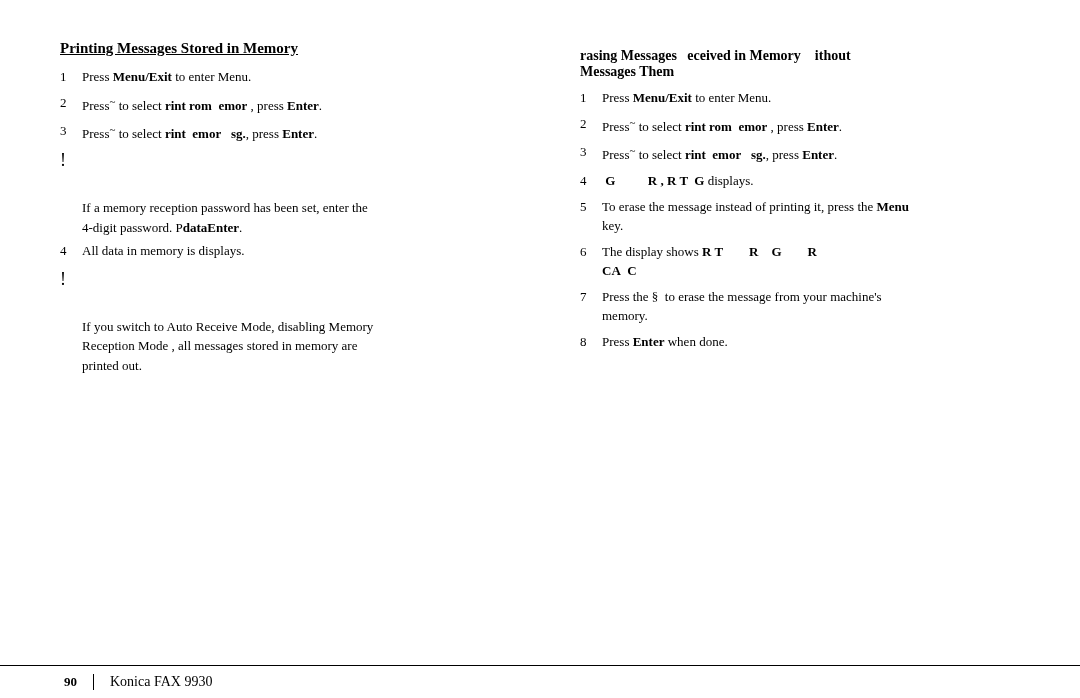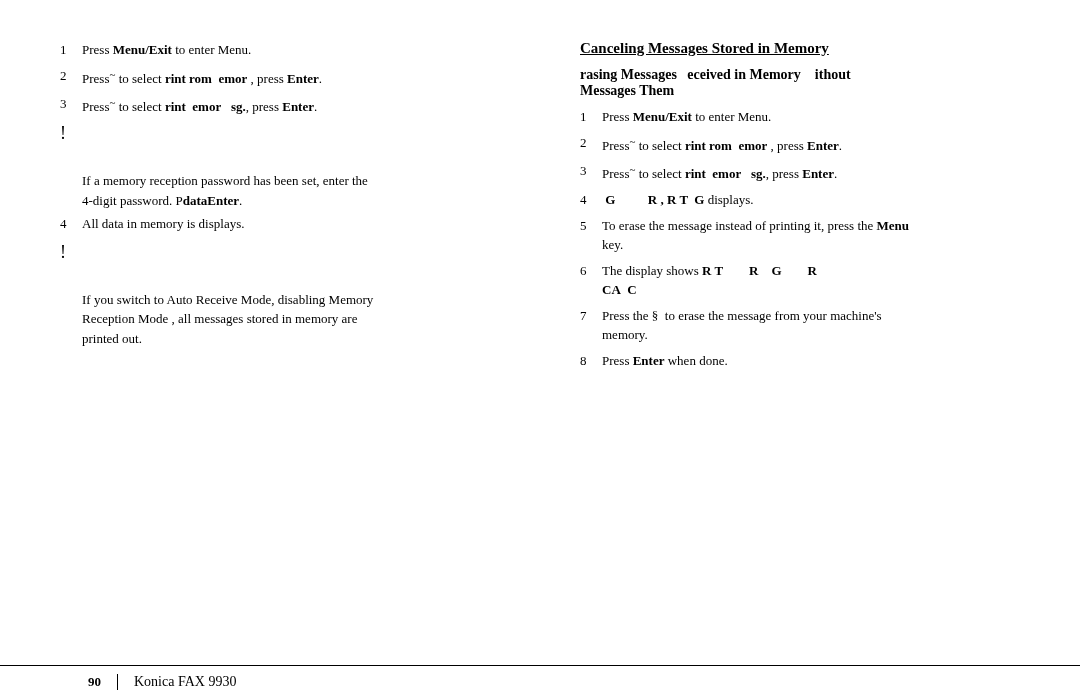--- a/index.html
+++ b/index.html
@@ -89,21 +89,21 @@
     }
     .sub-title {
       font-weight: bold;
       font-size: 14px;
       margin-top: 8px;
       margin-bottom: 8px;
     }
     .footer {
       display: flex;
       align-items: center;
-      padding: 8px 88px;
+      padding: 8px 64px;
       border-top: 1px solid #000;
       margin-top: auto;
       font-family: Liberation Serif, serif;
     }
     .footer-page {
       font-weight: bold;
       font-size: 13px;
       margin-right: 16px;
       padding-right: 16px;
       border-right: 1px solid #000;
@@ -116,20 +116,21 @@
       vertical-align: super;
     }
   </style>
 </head>
 <body>
 
 <div class="page-container">
   <div class="content-area">
 
     <div class="left-column">
+      <div class="section-title">Printing Messages Stored in Memory</div>
 
       <ul class="step-list">
 
         <li class="step-item">
           <span class="step-num">1</span>
           <span class="step-text">
             Press <span class="bold-key">Menu/Exit</span> to enter Menu.
           </span>
         </li>
 
@@ -169,21 +170,20 @@
         <span class="note-bullet">!</span>
         <span class="note-text">
           If you switch to Auto Receive Mode, disabling Memory<br>
           Reception Mode , all messages stored in memory are<br>
           printed out.
         </span>
       </div>
     </div>
 
     <div class="right-column">
-      <div class="section-title">Canceling Messages Stored in Memory</div>
 
       <div class="sub-title">
         <span>rasing Messages&nbsp;&nbsp;&nbsp;eceived in Memory&nbsp;&nbsp;&nbsp;&nbsp;ithout</span><br>
         <span>Messages Them</span>
       </div>
 
       <ul class="step-list">
 
         <li class="step-item">
           <span class="step-num">1</span>

